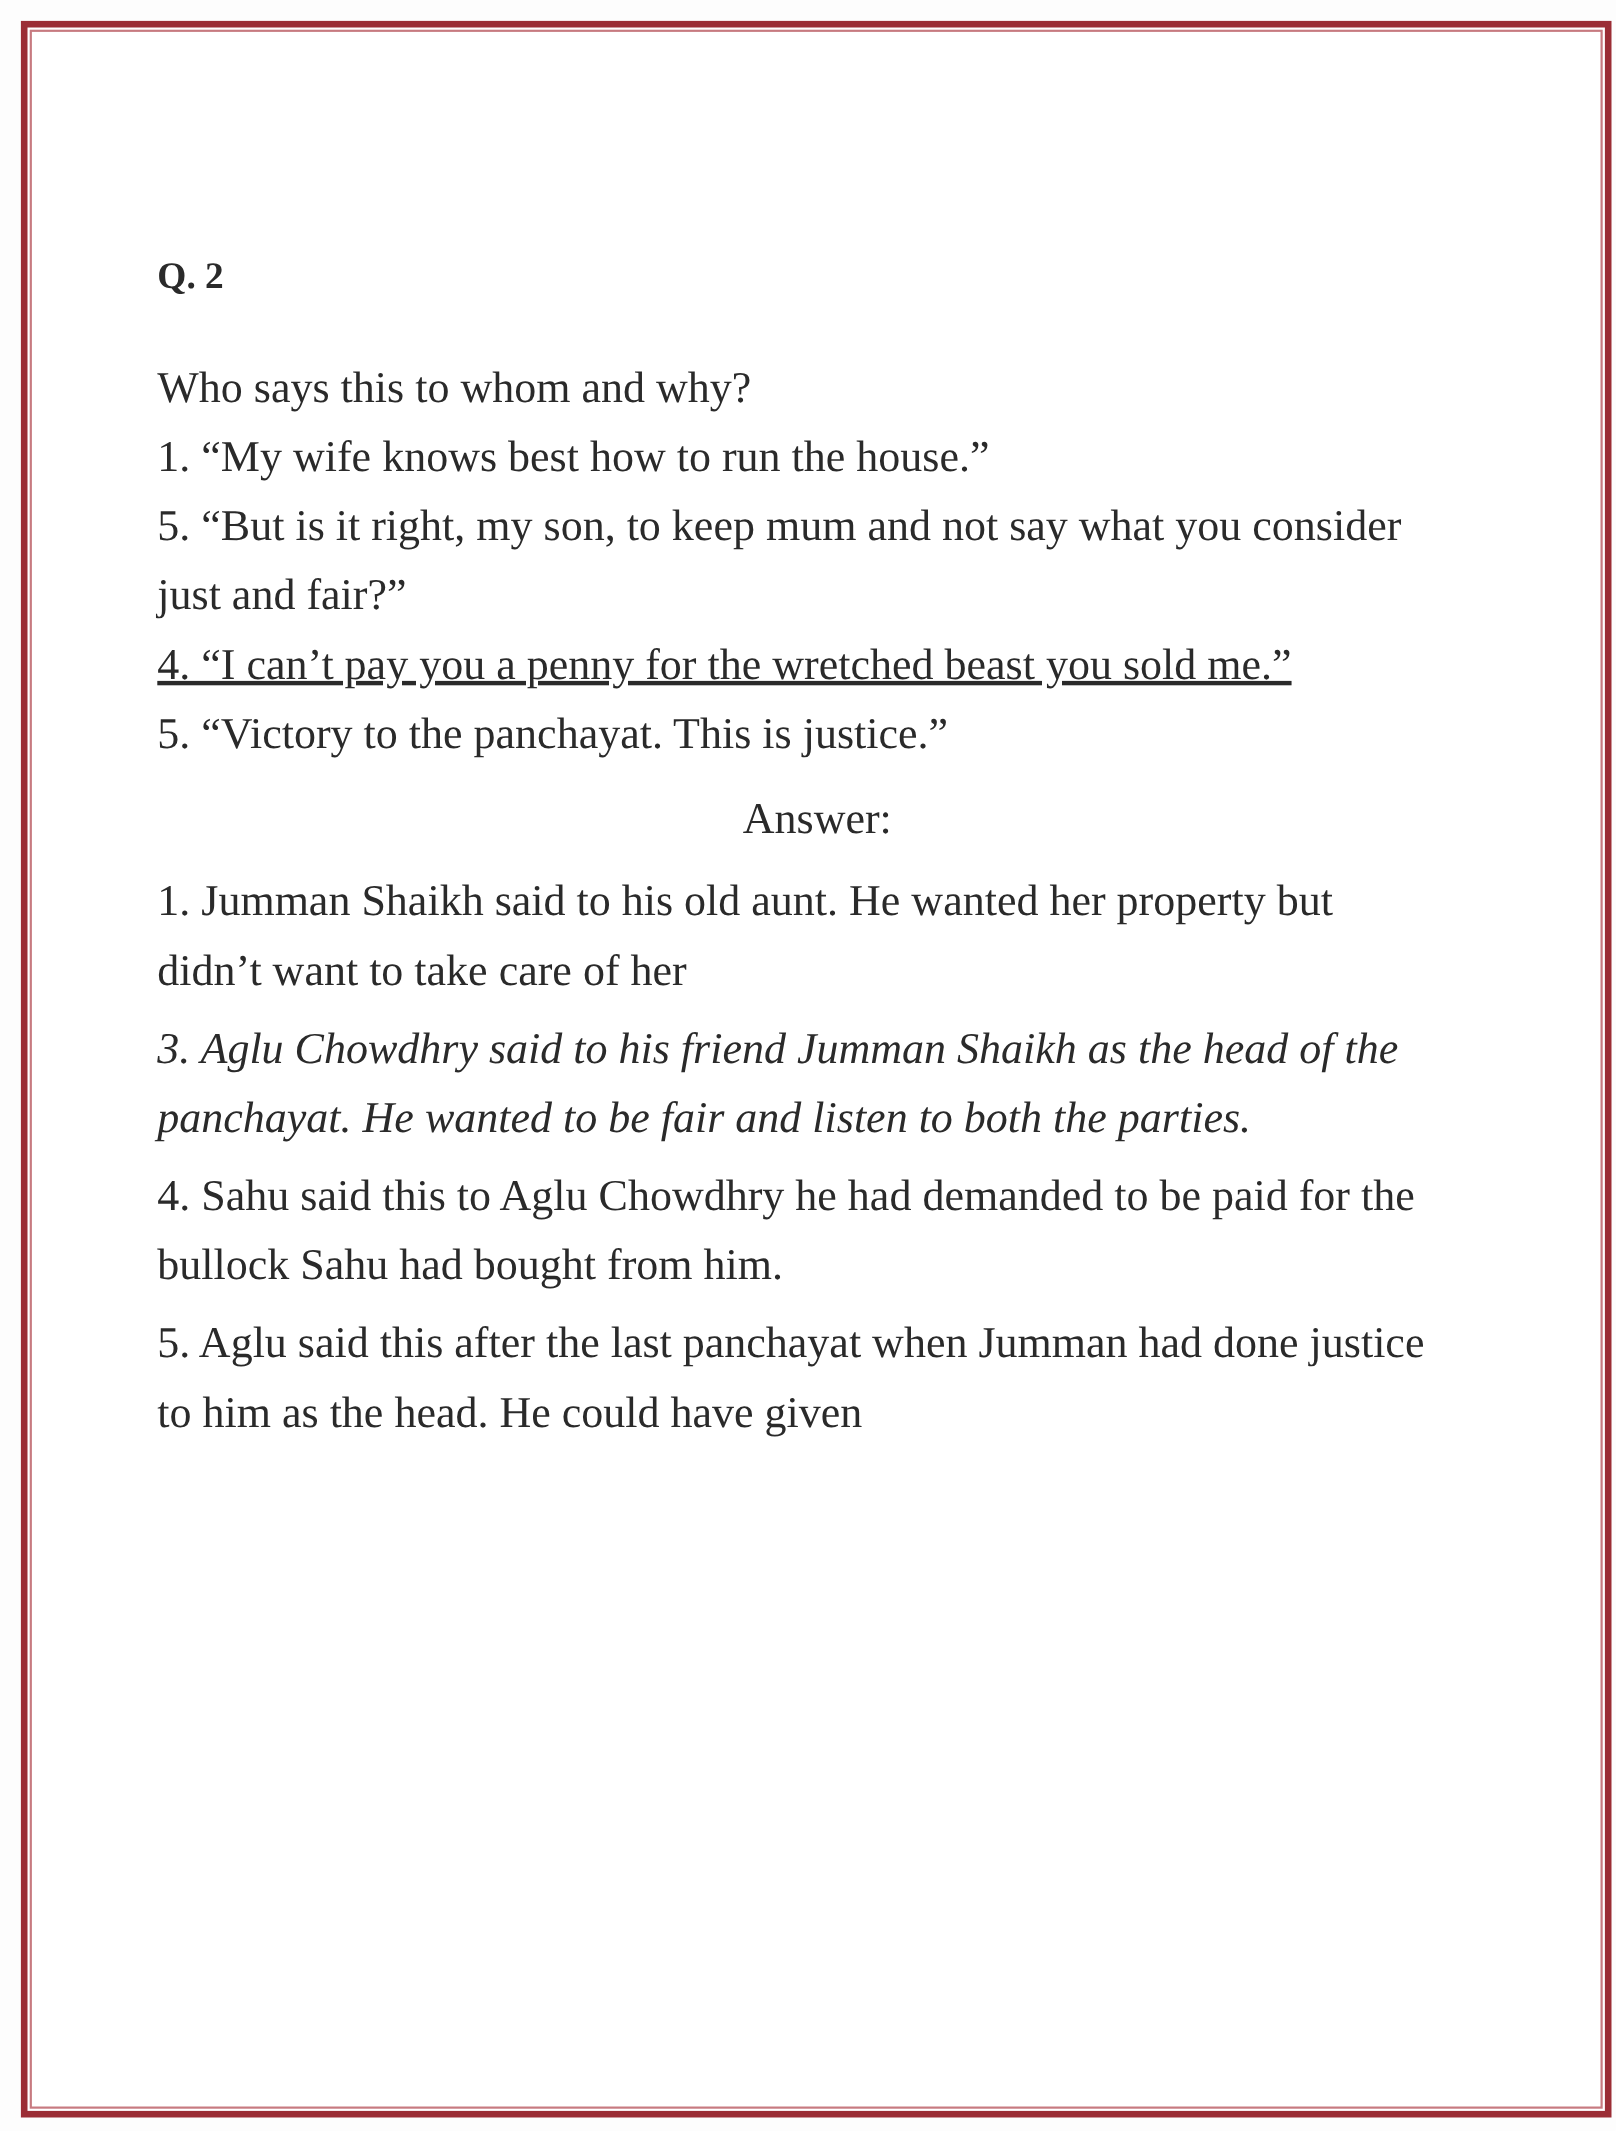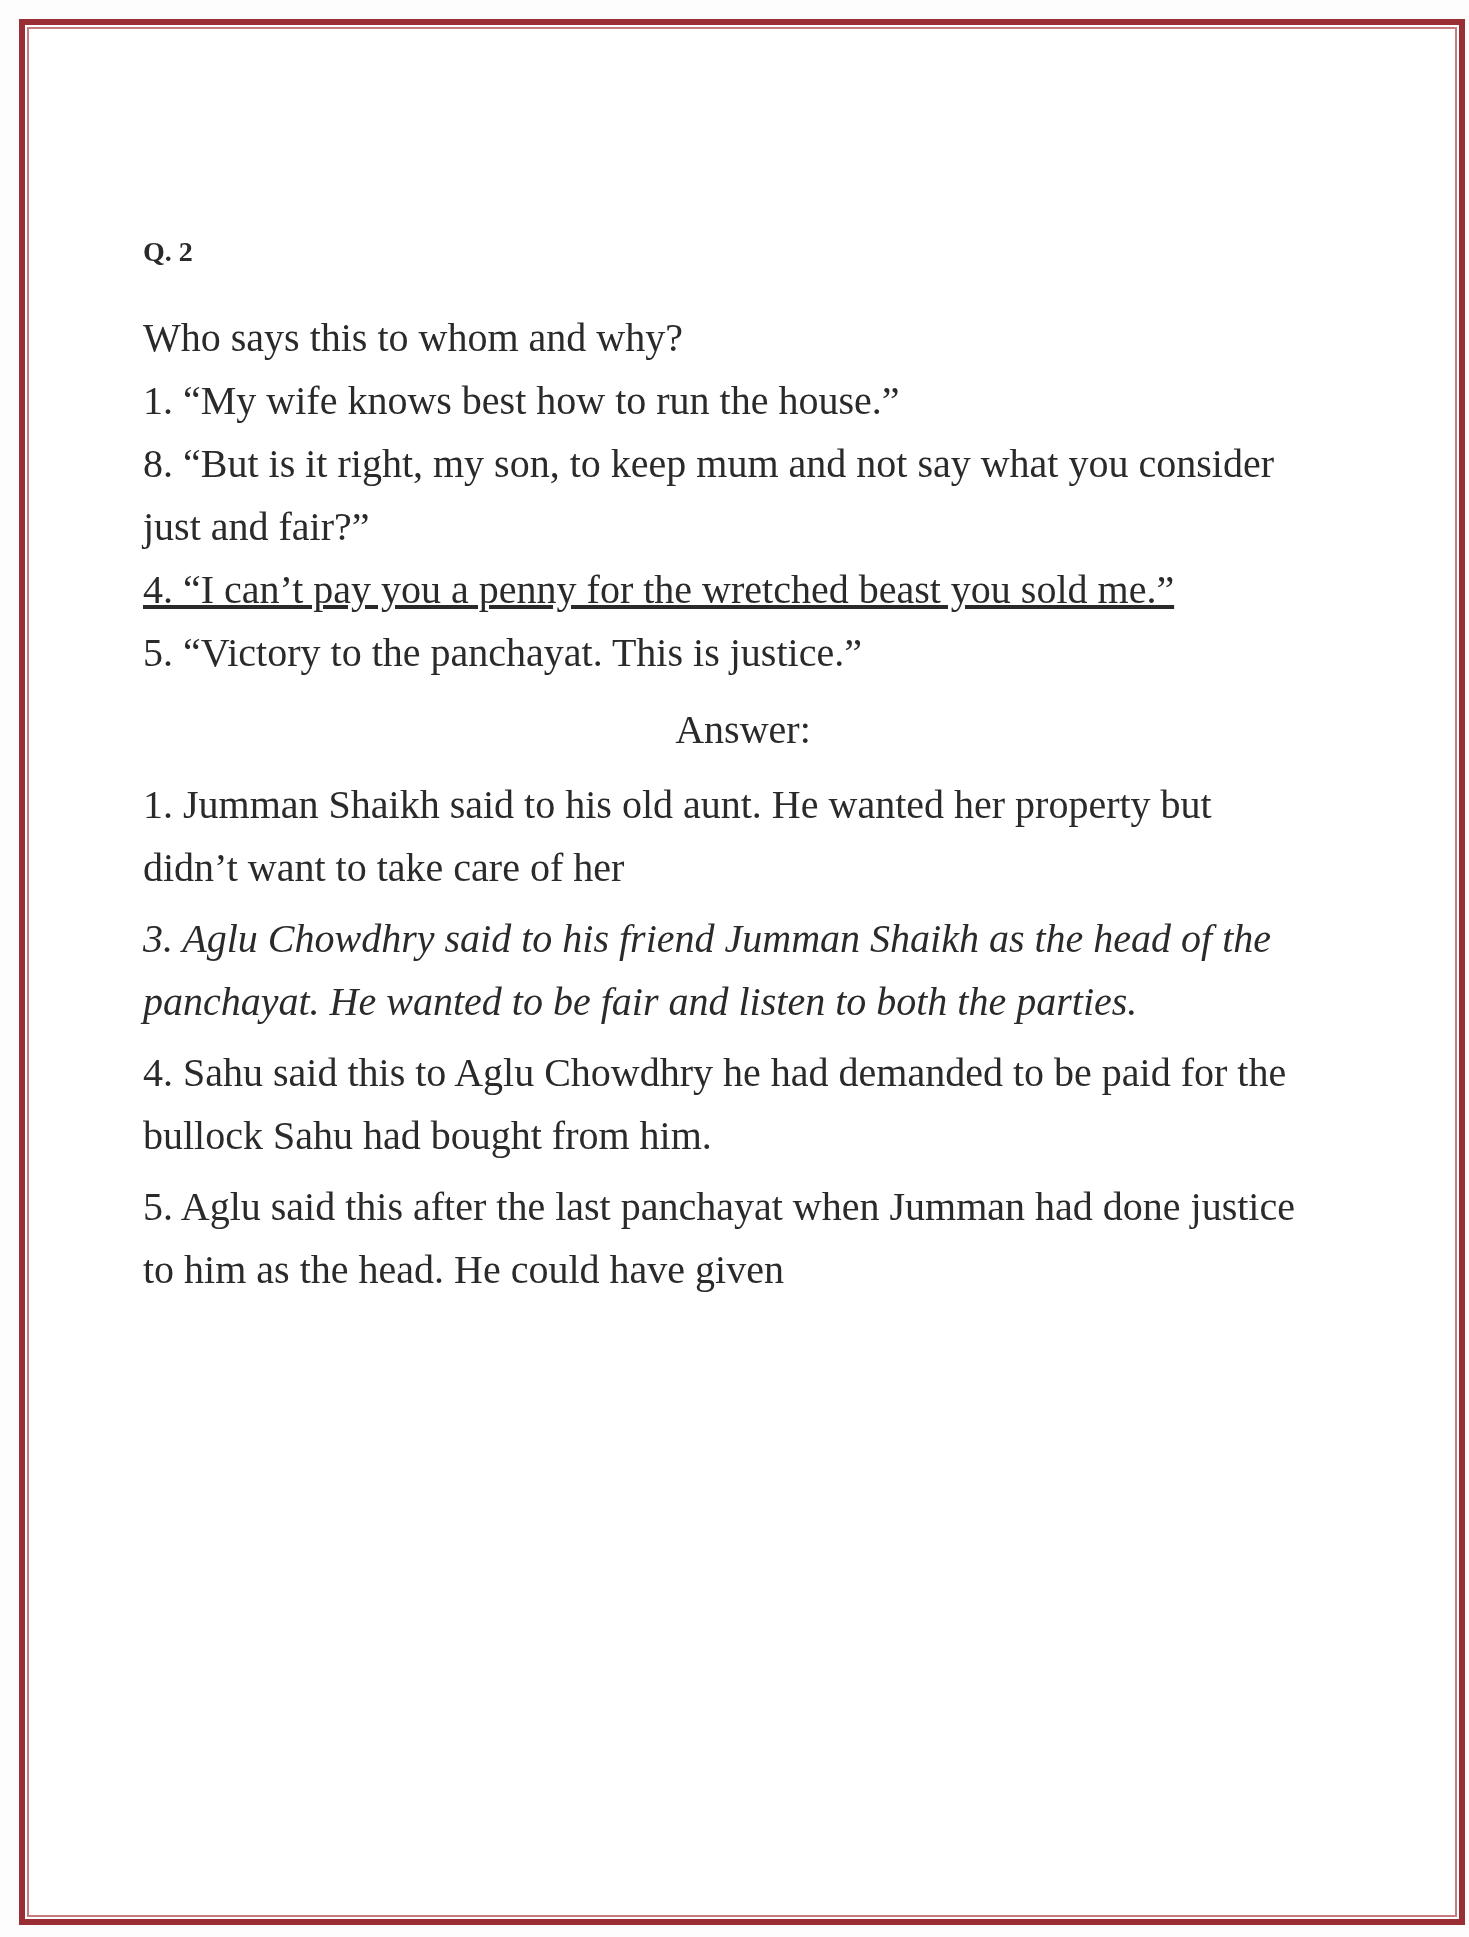--- a/index.html
+++ b/index.html
@@ -36,23 +36,23 @@
   .content {
     position: absolute;
     left: 143px;
     top: 232px;
     width: 1200px;
     font-size: 40px;
     line-height: 63px;
   }
   .qnum {
     font-weight: bold;
-    font-size: 28px;
+    font-size: 34px;
     line-height: 40px;
-    margin: 0 0 34px 0;
+    margin: 0 0 48px 0;
   }
   .block p {
     margin: 0;
   }
   .prompt-line {
     line-height: 63px;
   }
   .answer-label {
     margin-top: 14px !important;
     margin-bottom: 12px !important;
@@ -69,21 +69,21 @@
 <div class="frame-outer">
   <div class="frame-inner"></div>
 </div>
 
 <div class="content">
   <p class="qnum">Q. 2</p>
 
   <div class="block">
     <p class="prompt-line">Who says this to whom and why?</p>
     <p class="prompt-line">1. “My wife knows best how to run the house.”</p>
-    <p class="prompt-line" style="width:1185px;">8. “But is it right, my son, to keep mum and not say what you consider just and fair?”</p>
+    <p class="prompt-line" style="width:1185px;">5. “But is it right, my son, to keep mum and not say what you consider just and fair?”</p>
     <p class="prompt-line" style="width:1150px;text-decoration:underline;">4. “I can’t pay you a penny for the wretched beast you sold me.”</p>
     <p class="prompt-line">5. “Victory to the panchayat. This is justice.”</p>
   </div>
 
   <div class="block">
     <p class="answer-label">Answer:</p>
     <p class="answer-para" style="width:1120px;font-family:Liberation Serif, serif;">1. Jumman Shaikh said to his old aunt. He wanted her property but didn’t want to take care of her</p>
     <p class="answer-para" style="width:1190px;font-style:italic;">3. Aglu Chowdhry said to his friend Jumman Shaikh as the head of the panchayat. He wanted to be fair and listen to both the parties.</p>
     <p class="answer-para" style="width:1150px;">4. Sahu said this to Aglu Chowdhry he had demanded to be paid for the bullock Sahu had bought from him.</p>
     <p class="answer-para" style="width:1160px;">5. Aglu said this after the last panchayat when Jumman had done justice to him as the head. He could have given</p>

